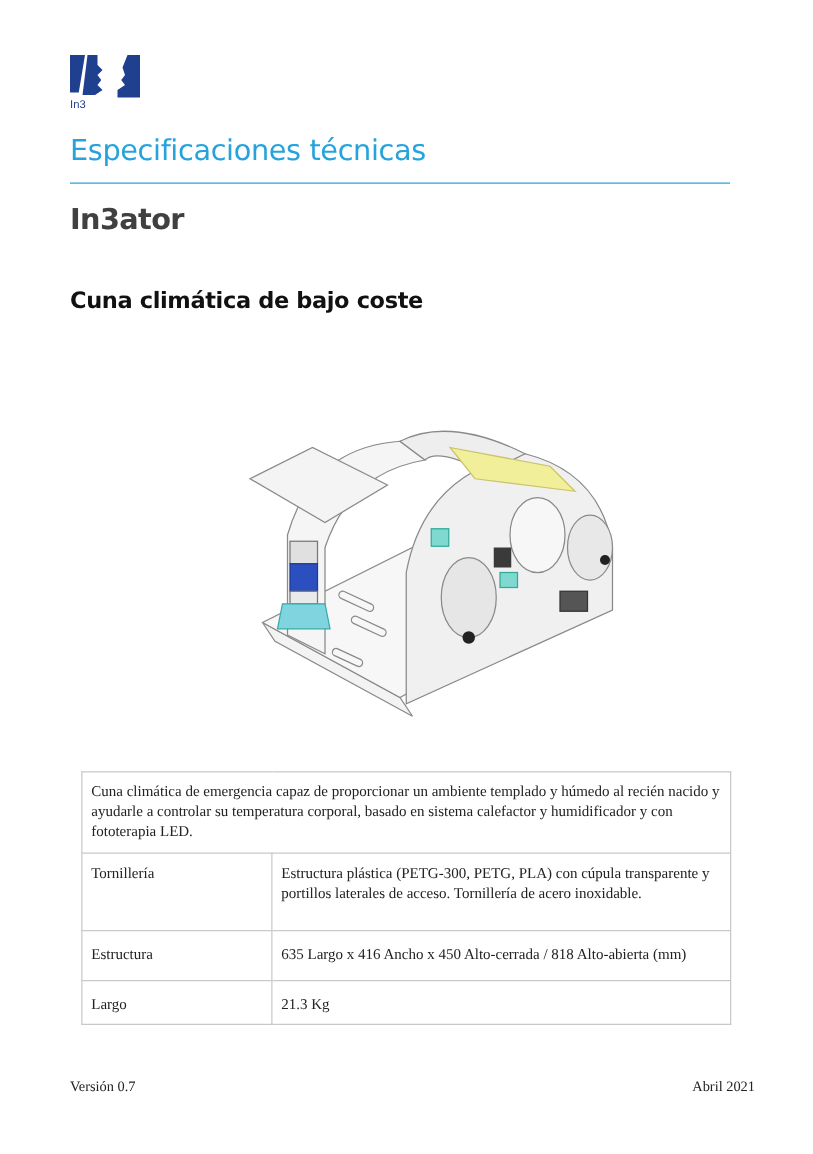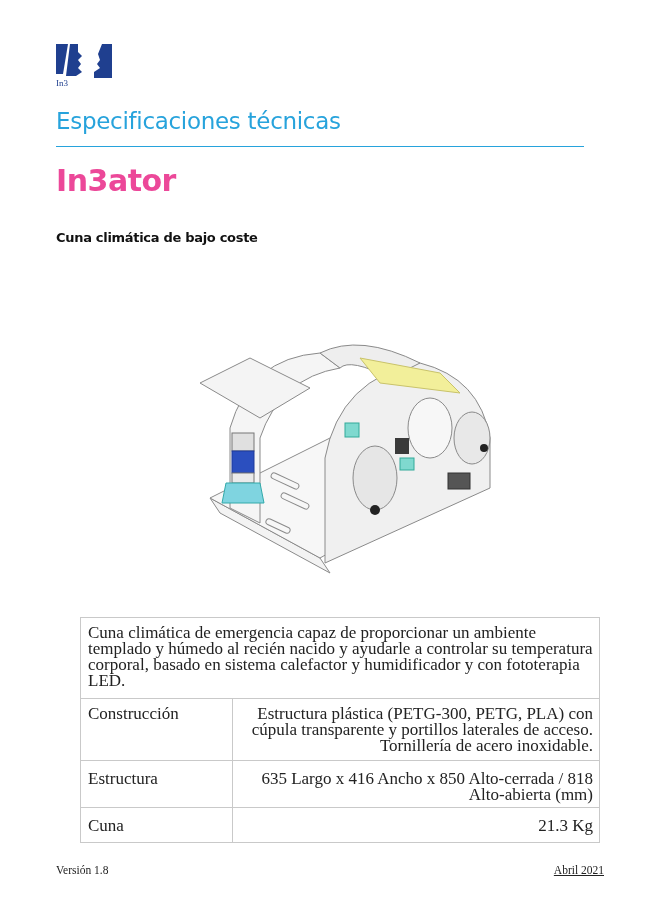--- a/index.html
+++ b/index.html
@@ -1,33 +1,33 @@
 <!DOCTYPE html>
 <html><head>
 <meta charset="utf-8">
 <style>
   html, body { margin: 0; padding: 0; background: #ffffff; }
   body { width: 650px; height: 923px; position: relative; overflow: hidden; font-family: "DejaVu Sans", sans-serif; }
   .logo { position: absolute; left: 54px; top: 42px; width: 62px; height: 50px; }
-  .logo-text { position: absolute; left: 56px; top: 78px; font-family: Liberation Serif, serif; font-size: 9px; color: #1f3f8f; }
+  .logo-text { position: absolute; left: 56px; top: 78px; font-family: Liberation Sans, sans-serif; font-size: 9px; color: #1f3f8f; }
   .section-title { position: absolute; left: 56px; top: 108px; font-family: "DejaVu Sans", sans-serif; font-size: 23px; color: #27a3dc; font-weight: normal; letter-spacing: -0.3px; }
   .rule { position: absolute; left: 56px; top: 146px; width: 528px; height: 1px; background: #27a3dc; }
-  .doc-title { position: absolute; left: 56px; top: 163px; font-family: "DejaVu Sans", sans-serif; font-size: 30px; font-weight: bold; color: #ec4899; letter-spacing: -0.5px; }
-  .subtitle { position: absolute; left: 56px; top: 230px; font-family: "DejaVu Sans", sans-serif; font-size: 13px; font-weight: bold; color: #111; letter-spacing: -0.3px; }
+  .doc-title { position: absolute; left: 56px; top: 163px; font-family: "DejaVu Sans", sans-serif; font-size: 23px; font-weight: bold; color: #404040; letter-spacing: -0.5px; }
+  .subtitle { position: absolute; left: 56px; top: 230px; font-family: "DejaVu Sans", sans-serif; font-size: 18px; font-weight: bold; color: #111; letter-spacing: -0.3px; }
   .figure { position: absolute; left: 190px; top: 318px; width: 310px; height: 262px; }
-  table.spec { position: absolute; left: 65px; top: 617px; width: 520px; border-collapse: collapse; font-family: "Liberation Serif", serif; font-size: 17px; color: #222; margin-left: 15px; }
+  table.spec { position: absolute; left: 65px; top: 617px; width: 520px; border-collapse: collapse; font-family: "Liberation Serif", serif; font-size: 12px; color: #222; }
   table.spec td { border: 1px solid #c9c9c9; vertical-align: top; line-height: 16px; }
   td.desc { padding: 7px 6px 9px 7px; height: 46px; }
   td.label { width: 138px; padding: 7px 6px 4px 7px; }
-  td.value { padding: 7px 6px 4px 7px; text-align: right; }
+  td.value { padding: 7px 6px 4px 7px; }
   tr.r-constr td { height: 50px; }
   tr.r-dim td { height: 25px; padding-top: 10px; }
   tr.r-peso td { height: 20px; padding-top: 10px; }
   .footer-left { position: absolute; left: 56px; top: 864px; font-family: "Liberation Serif", serif; font-size: 11.5px; color: #222; }
-  .footer-right { position: absolute; right: 46px; top: 864px; font-family: "Liberation Serif", serif; font-size: 11.5px; color: #222; text-decoration: underline; }
+  .footer-right { position: absolute; right: 46px; top: 864px; font-family: "Liberation Serif", serif; font-size: 11.5px; color: #222; }
 </style>
 </head>
 <body>
 
 <div class="logo">
   <svg width="62" height="40" viewBox="0 0 62 40">
     <path d="M2 2 L14 2 L9 32 L2 32 Z" fill="#1f3f8f"></path>
     <path d="M16 2 L24 2 L24 10 L28 14 L24 18 L27 22 L24 26 L28 30 L22 34 L12 34 Z" fill="#1f3f8f"></path>
     <path d="M48 2 L58 2 L58 36 L40 36 L40 30 L46 26 L43 22 L46 18 L44 12 Z" fill="#1f3f8f"></path>
   </svg>
@@ -78,28 +78,28 @@
     <circle cx="294" cy="130" r="4" fill="#222"></circle>
   </svg>
 </div>
 
 <table class="spec">
   <tbody>
       <tr>
     <td class="desc" colspan="2">Cuna climática de emergencia capaz de proporcionar un ambiente templado y húmedo al recién nacido y ayudarle a controlar su temperatura corporal, basado en sistema calefactor y humidificador y con fototerapia LED.</td>
   </tr>
   <tr class="r-constr">
-    <td class="label">Construcción</td>
+    <td class="label">Tornillería</td>
     <td class="value">Estructura plástica (PETG-300, PETG, PLA) con cúpula transparente y portillos laterales de acceso. Tornillería de acero inoxidable.</td>
   </tr>
   <tr class="r-dim">
     <td class="label">Estructura</td>
-    <td class="value">635 Largo x 416 Ancho x 850 Alto-cerrada / 818 Alto-abierta (mm)</td>
+    <td class="value">635 Largo x 416 Ancho x 450 Alto-cerrada / 818 Alto-abierta (mm)</td>
   </tr>
   <tr class="r-peso">
-    <td class="label">Cuna</td>
+    <td class="label">Largo</td>
     <td class="value">21.3 Kg</td>
   </tr>
 </tbody>
   </table>
 
-<div class="footer-left">Versión 1.8</div>
+<div class="footer-left">Versión 0.7</div>
 <div class="footer-right">Abril 2021</div>
 
 </body></html>

